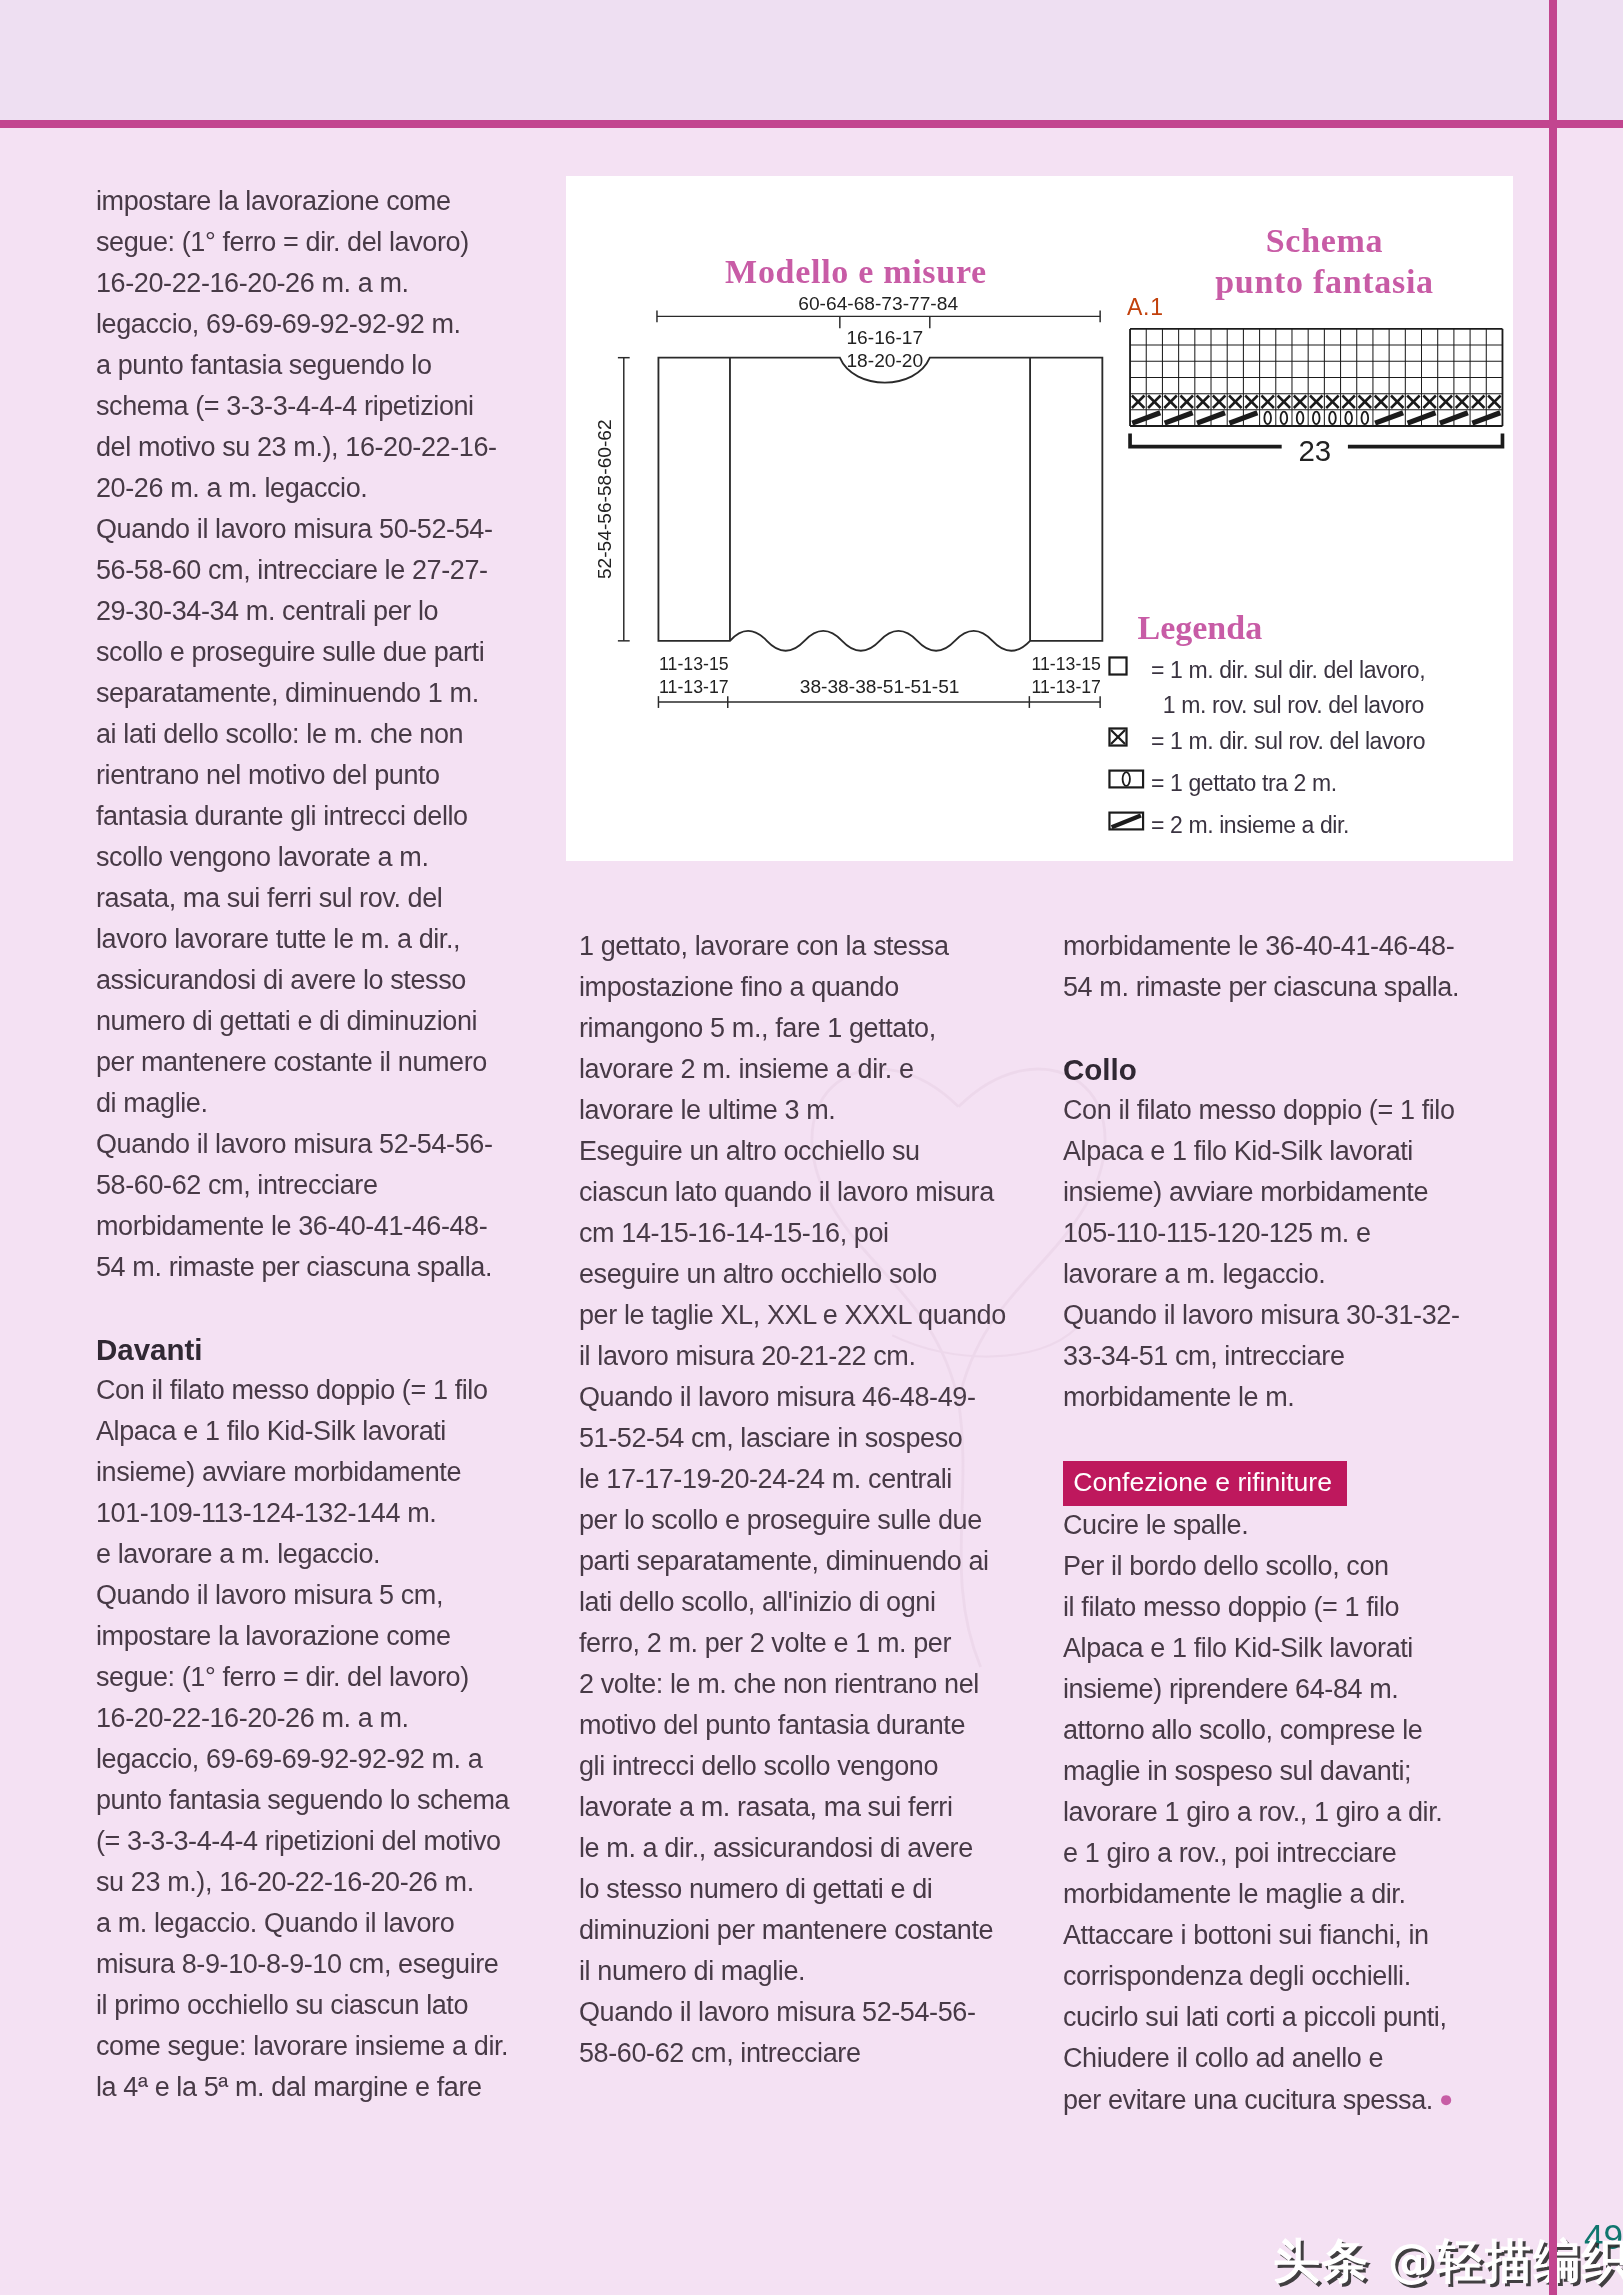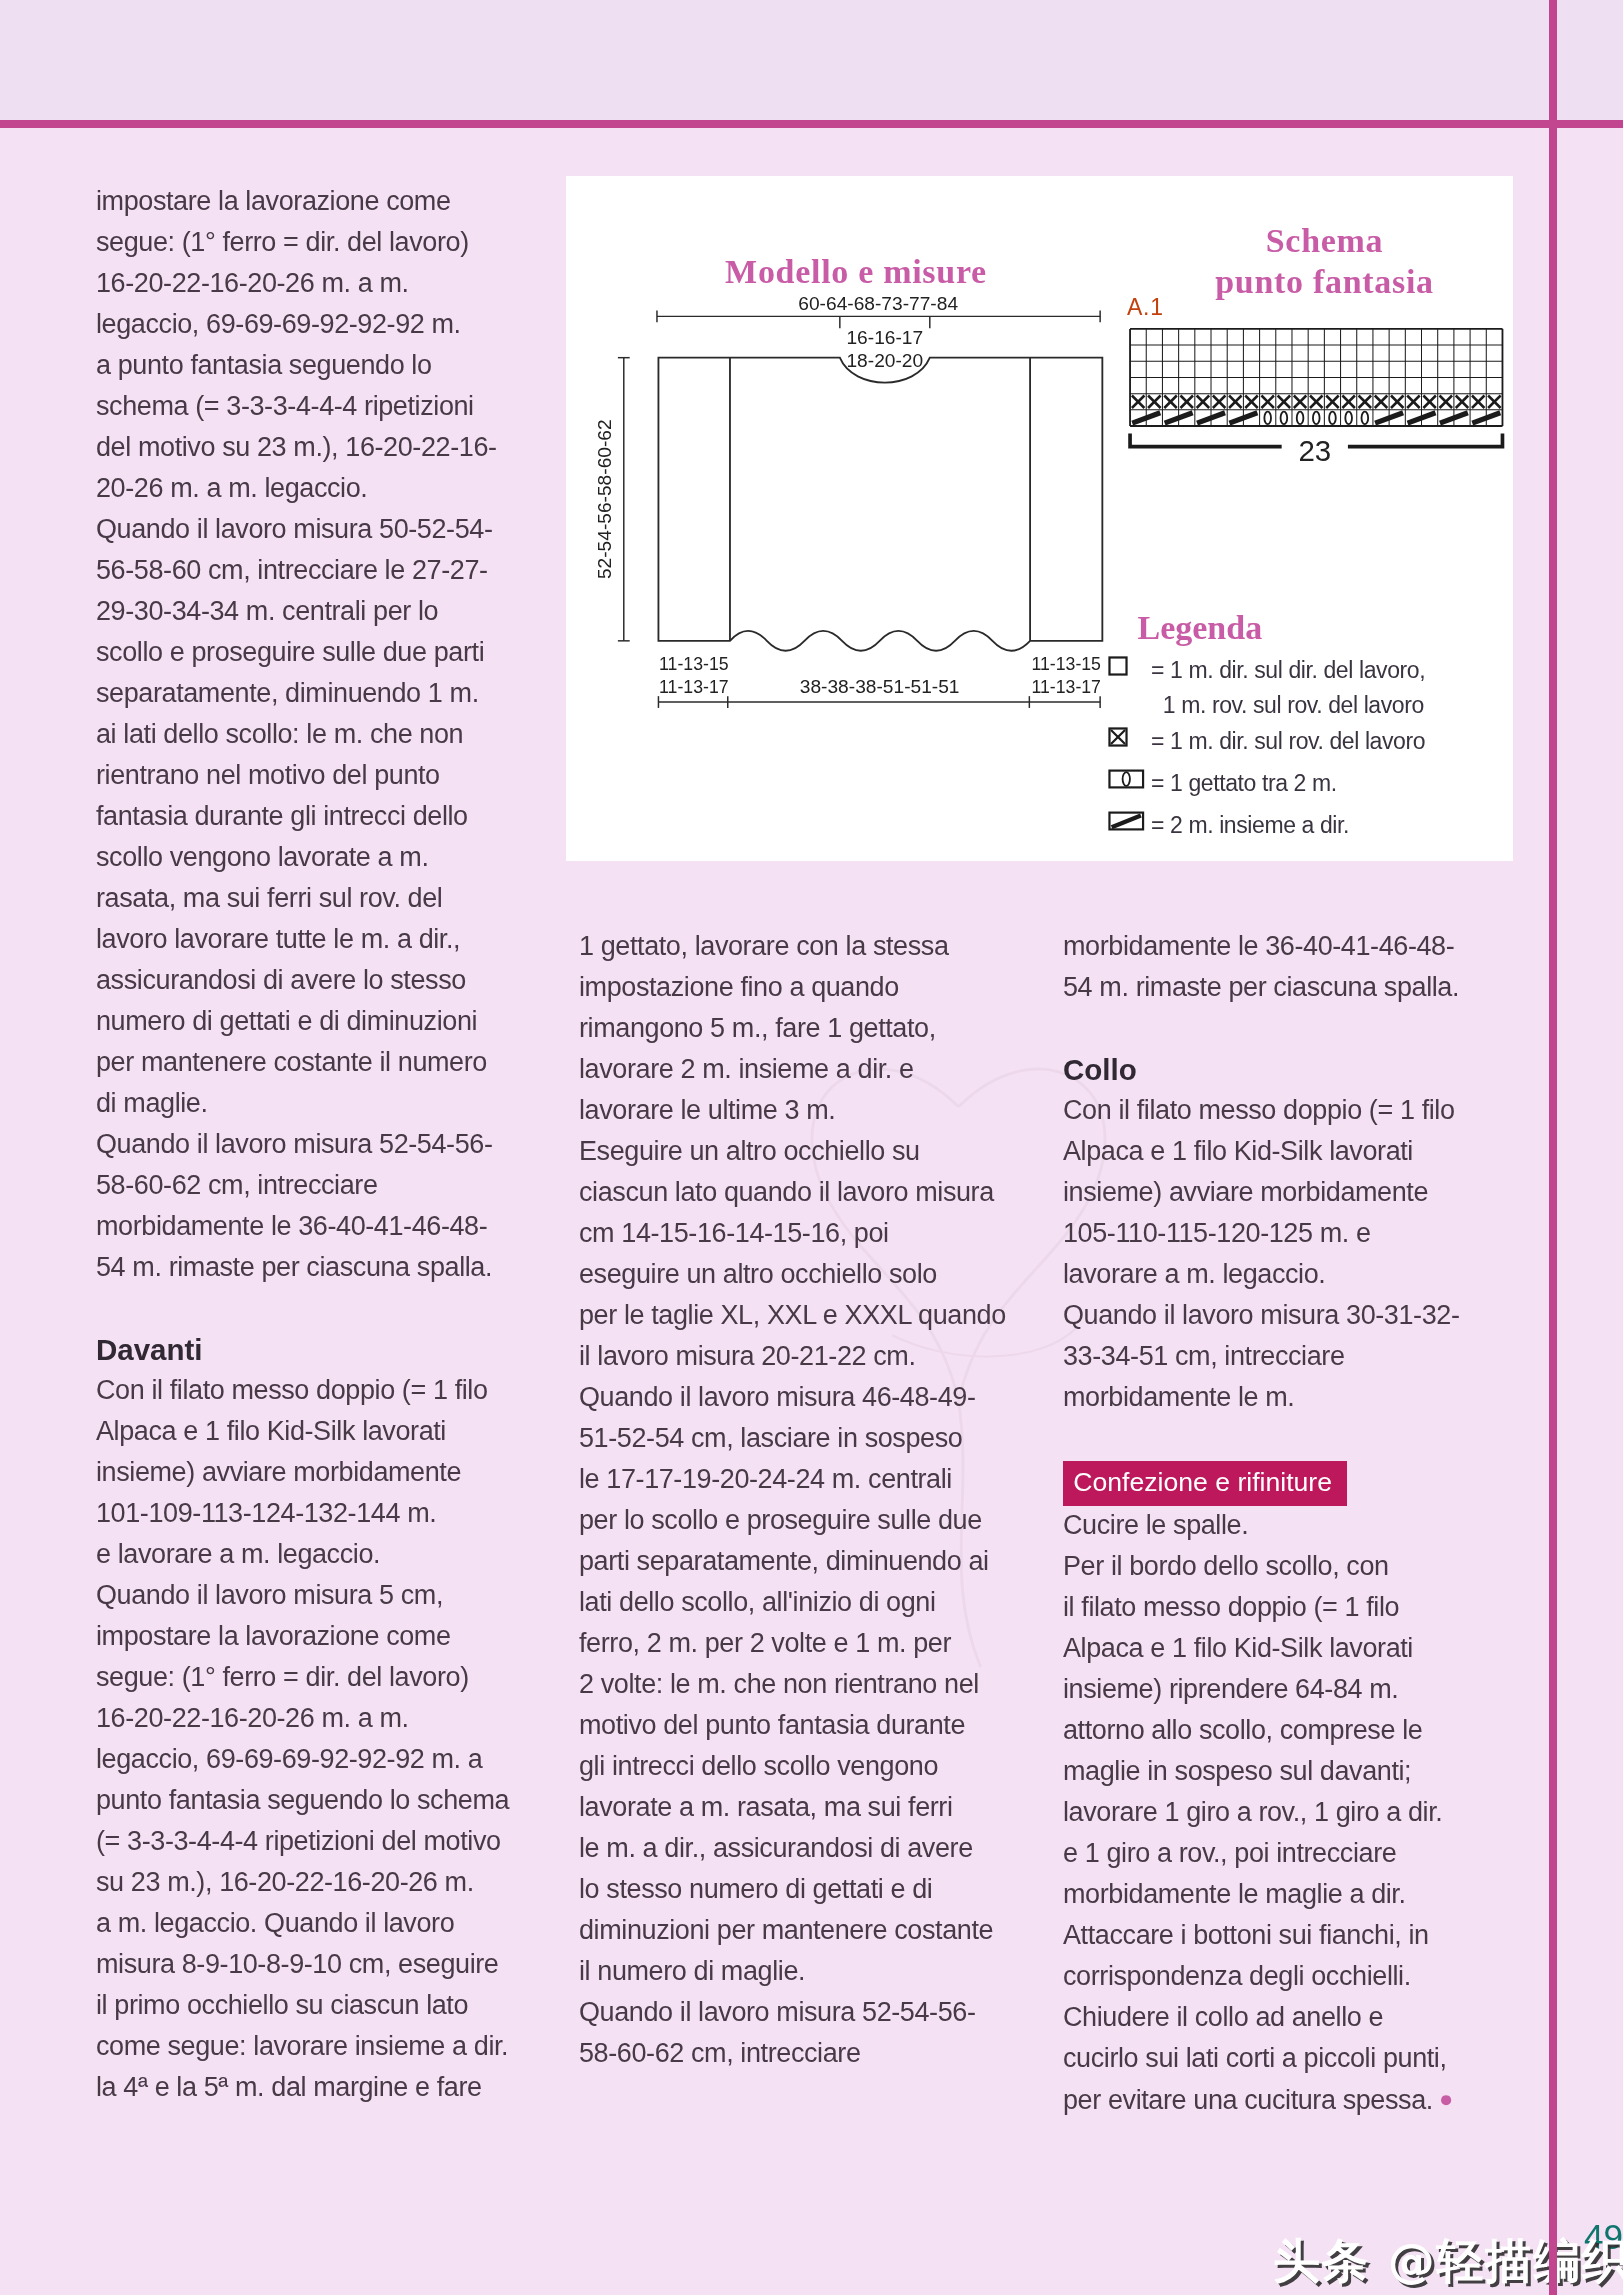--- a/index.html
+++ b/index.html
@@ -342,21 +342,21 @@
       <div class="line body">il filato messo doppio (= 1 filo</div>
       <div class="line body">Alpaca e 1 filo Kid-Silk lavorati</div>
       <div class="line body">insieme) riprendere 64-84 m.</div>
       <div class="line body">attorno allo scollo, comprese le</div>
       <div class="line body">maglie in sospeso sul davanti;</div>
       <div class="line body">lavorare 1 giro a rov., 1 giro a dir.</div>
       <div class="line body">e 1 giro a rov., poi intrecciare</div>
       <div class="line body">morbidamente le maglie a dir.</div>
       <div class="line body">Attaccare i bottoni sui fianchi, in</div>
       <div class="line body">corrispondenza degli occhielli.</div>
+      <div class="line body">cucirlo sui lati corti a piccoli punti,</div>
       <div class="line body">Chiudere il collo ad anello e</div>
-      <div class="line body">cucirlo sui lati corti a piccoli punti,</div>
       <div class="line end">per evitare una cucitura spessa.<span class="dot"> ●</span></div>
     </div>
 
   <div id="page-num">49</div>
   <div id="watermark">头条 @轻描编织</div>
 </div>
 
 
 </body></html>

